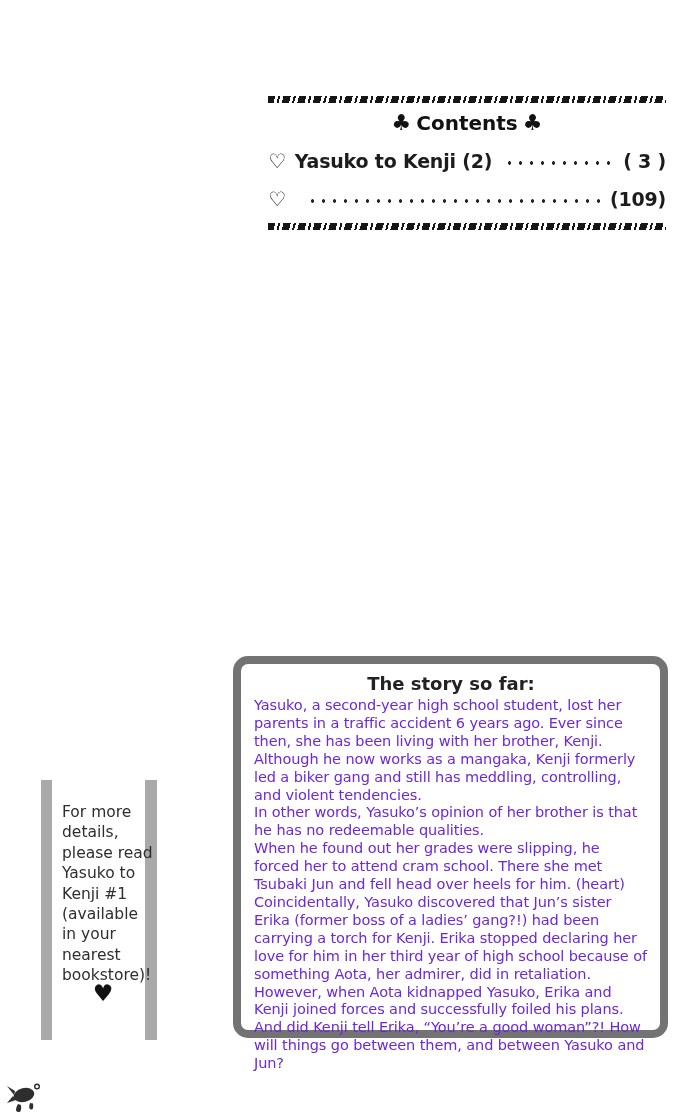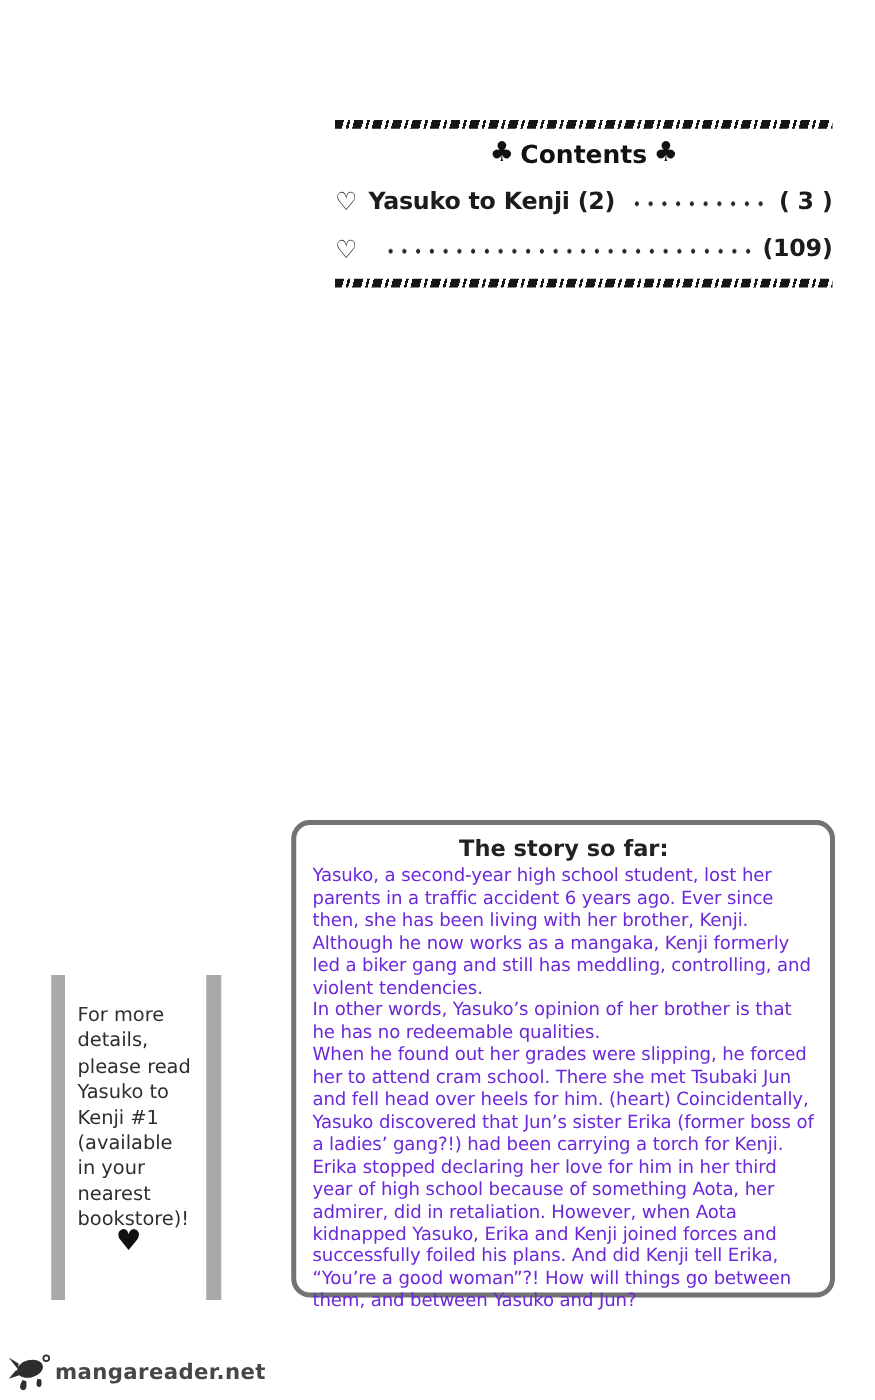--- a/index.html
+++ b/index.html
@@ -34,37 +34,37 @@
   .toc-item .leader{
     flex:1;height:12px;margin:4px 6px 0 10px;
     background-image:radial-gradient(circle,#242424 1.6px,transparent 1.9px);
     background-size:11px 12px;background-repeat:repeat-x;background-position:2px center;
   }
   .toc-item .pageno{white-space:nowrap;}
   .contents .deco-border.bottom{margin-top:12px;}
   
   .story-box{
     position:absolute;left:233px;top:656px;width:435px;height:382px;
-    border:4px solid #737373;border-radius:15px;
+    border:8px solid #737373;border-radius:15px;
     box-sizing:border-box;
     padding:9px 12px 0 13px;
     background:#fff;
   }
   .story-title{
     text-align:center;
     font-size:18px;font-weight:bold;color:#222;
     margin-bottom:3px;
   }
   .story-body{
     font-size:14.5px;line-height:17.9px;color:#6d28d9;
     white-space:pre-line;
     letter-spacing:-0.1px;
   }
   
-  .side-note{position:absolute;left:41px;top:780px;width:136px;height:260px;}
+  .side-note{position:absolute;left:41px;top:780px;width:116px;height:260px;}
   .gray-bar{position:absolute;top:0;width:11px;height:260px;background:#a9a9a9;}
   .gray-bar.left{left:0;}
   .gray-bar.right{right:0;width:12px;}
   .side-note-text{
     position:absolute;left:21px;top:22px;width:102px;
     font-size:15.5px;line-height:20.4px;color:#2e2e2e;
     white-space:pre-line;
   }
   .side-note-heart{
     position:absolute;left:40px;top:200px;width:44px;
@@ -134,16 +134,15 @@
 
   <div class="watermark">
     <svg class="logo" viewBox="0 0 36 32">
       <ellipse cx="18" cy="13" rx="10.5" ry="7" fill="#2e2e2e" transform="rotate(-14 18 13)"></ellipse>
       <path d="M9 9 L1 4 L8 13 Z" fill="#2e2e2e"></path>
       <path d="M7 14 L1 21 L10 18 Z" fill="#2e2e2e"></path>
       <path d="M12 22 q-4 7 0 8 q4 1 3-7 Z" fill="#2e2e2e"></path>
       <path d="M24 21 q-2 6 1 6.5 q3 0.5 2-6 Z" fill="#2e2e2e"></path>
       <circle cx="31" cy="4.5" r="2.3" fill="none" stroke="#2e2e2e" stroke-width="1.4"></circle>
     </svg>
-    <span class="site">mangareader.net</span>
   </div>
 
 </div>
 
 </body></html>

